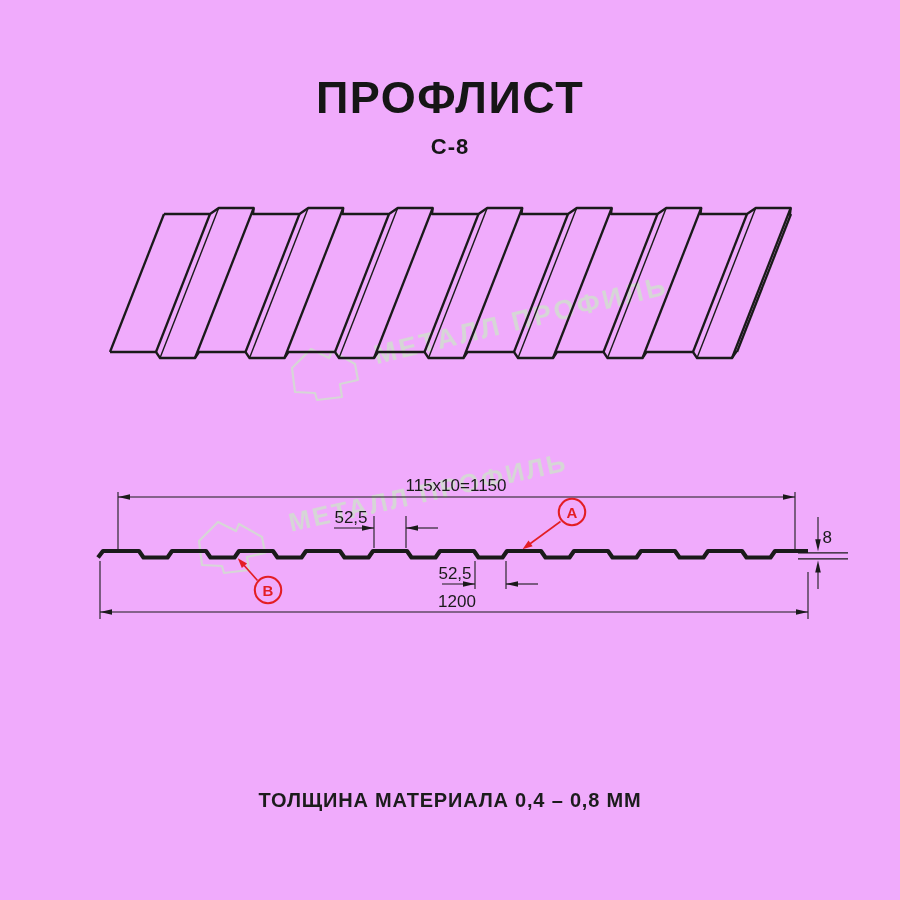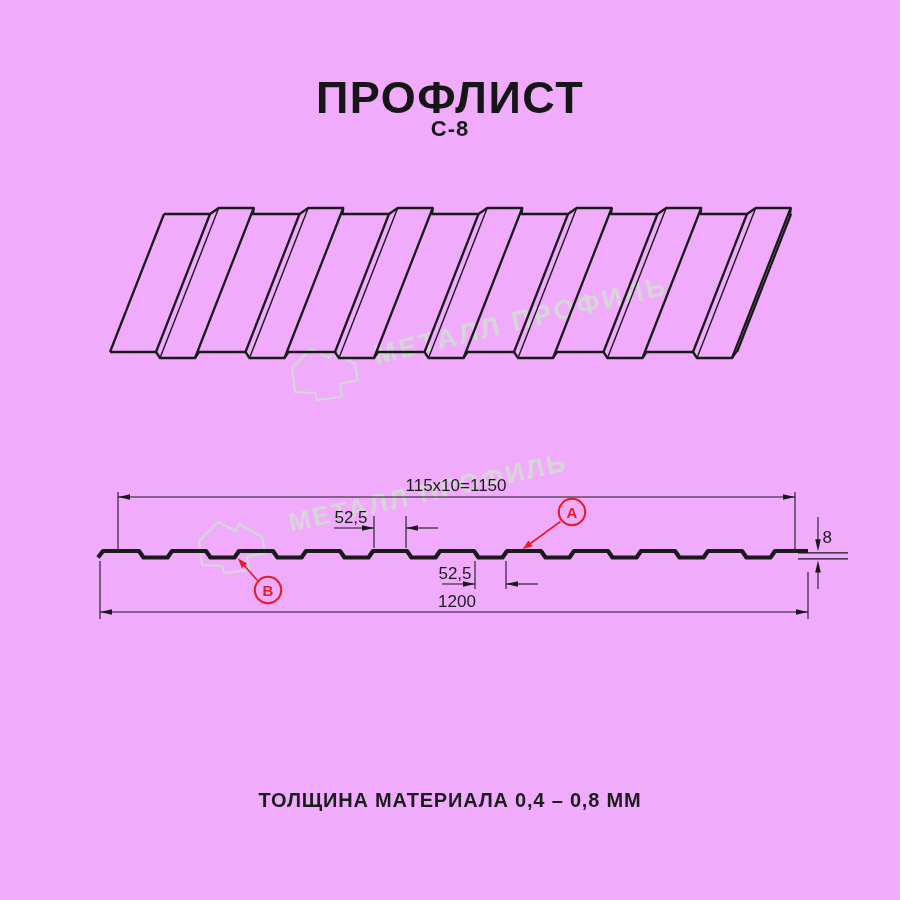--- a/index.html
+++ b/index.html
@@ -1,20 +1,20 @@
 <!DOCTYPE html>
 <html><head>
 <meta charset="utf-8">
 <style>
   html,body{margin:0;padding:0;background:#ffffff;}
   .page{position:relative;width:900px;height:900px;background:#f0abfc;overflow:hidden;
         font-family:"Liberation Sans","DejaVu Sans",sans-serif;}
   .title{position:absolute;left:0;right:0;top:72px;text-align:center;
          font-size:45px;font-weight:bold;letter-spacing:1.5px;color:#161616;}
-  .subtitle{position:absolute;left:0;right:0;top:116px;text-align:center;
+  .subtitle{position:absolute;left:0;right:0;top:134px;text-align:center;
          font-size:22px;font-weight:bold;letter-spacing:1px;color:#161616;}
   .footnote{position:absolute;left:0;right:0;top:789px;text-align:center;
          font-size:20px;font-weight:600;letter-spacing:0.8px;color:#1c1c1c;}
   svg{position:absolute;left:0;top:0;}
   svg text{font-family:"Liberation Sans","DejaVu Sans",sans-serif;}
 </style>
 </head>
 <body>
 
 <div class="page">

